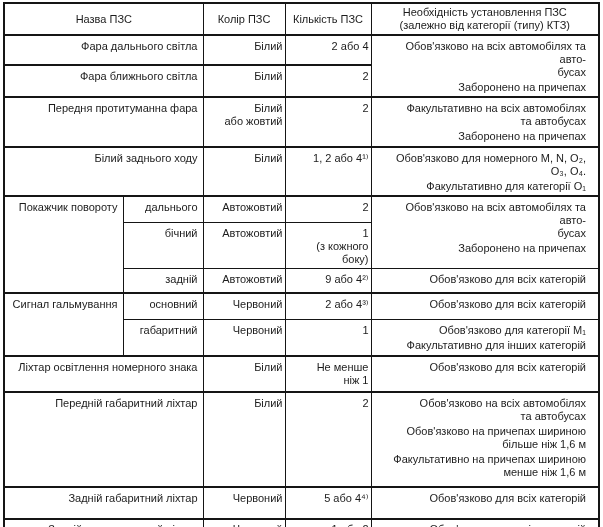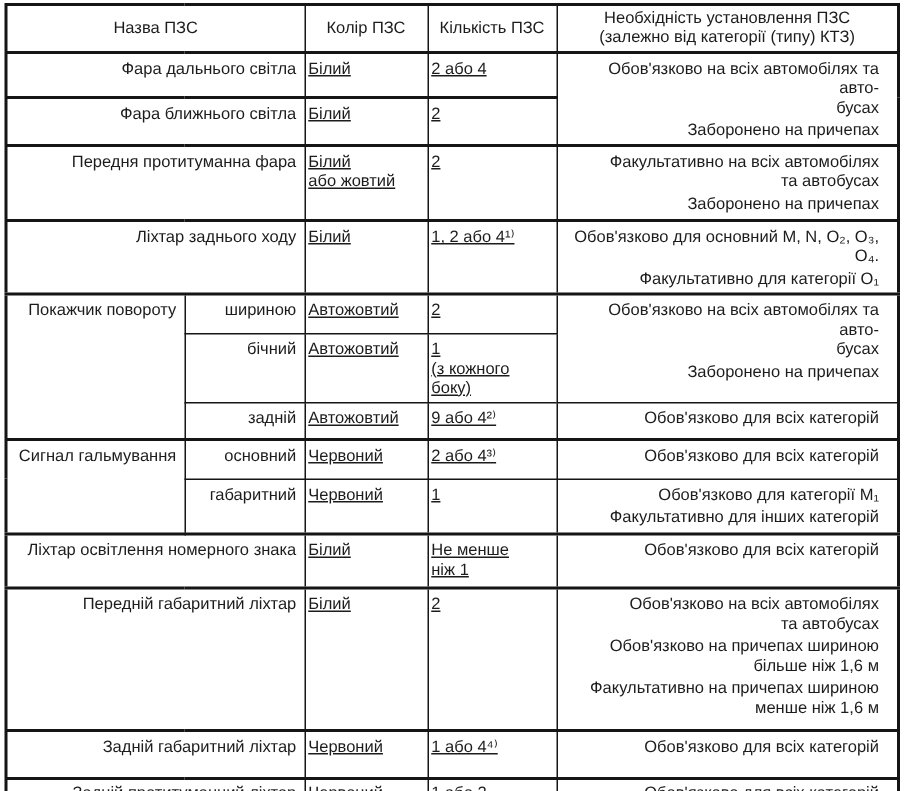--- a/index.html
+++ b/index.html
@@ -29,21 +29,21 @@
     overflow: hidden;
     white-space: pre-line;
     text-align: right;
   }
   .pzs tr.g > td, .pzs tr.g > th { border-top-width: 2px; }
   .pzs th {
     text-align: center;
     vertical-align: middle;
     padding: 2px 3px;
   }
-  .pzs td.c { text-align: left; padding-left: 2px; padding-right: 2px; text-decoration: underline; }
+  .pzs td.c { text-align: right; padding-left: 2px; padding-right: 2px; }
   .pzs td.req { padding-left: 8px; padding-right: 12px; }
   .para { white-space: pre-line; }
   .para + .para { margin-top: 2px; }
 </style>
 </head>
 <body>
 
 <table class="pzs">
   <colgroup>
     <col style="width:119px">
@@ -79,29 +79,29 @@
   <tr class="g" style="height:50px">
     <td colspan="2">Передня протитуманна фара</td>
     <td class="c">Білий
 або жовтий</td>
     <td class="c">2</td>
     <td class="req"><div class="para">Факультативно на всіх автомобілях
 та автобусах</div><div class="para">Заборонено на причепах</div></td>
   </tr>
 
   <tr class="g" style="height:45px">
-    <td colspan="2">Ліхтар заднього ходу</td>
+    <td colspan="2">Білий заднього ходу</td>
     <td class="c">Білий</td>
     <td class="c">1, 2 або 4¹⁾</td>
-    <td class="req"><div class="para">Обов'язково для основний M, N, O₂, O₃, O₄.</div><div class="para">Факультативно для категорії O₁</div></td>
+    <td class="req"><div class="para">Обов'язково для номерного M, N, O₂, O₃, O₄.</div><div class="para">Факультативно для категорії O₁</div></td>
   </tr>
 
   <tr class="g" style="height:26px">
     <td rowspan="3">Покажчик повороту</td>
-    <td>шириною</td>
+    <td>дальнього</td>
     <td class="c">Автожовтий</td>
     <td class="c">2</td>
     <td class="req" rowspan="2"><div class="para">Обов'язково на всіх автомобілях та авто-
 бусах</div><div class="para">Заборонено на причепах</div></td>
   </tr>
 
   <tr style="height:45px">
     <td>бічний</td>
     <td class="c">Автожовтий</td>
     <td class="c">1
@@ -145,21 +145,21 @@
     <td class="c">2</td>
     <td class="req"><div class="para">Обов'язково на всіх автомобілях
 та автобусах</div><div class="para">Обов'язково на причепах шириною
 більше ніж 1,6 м</div><div class="para">Факультативно на причепах шириною
 менше ніж 1,6 м</div></td>
   </tr>
 
   <tr class="g" style="height:32px">
     <td colspan="2">Задній габаритний ліхтар</td>
     <td class="c">Червоний</td>
-    <td class="c">1 або 4⁴⁾</td>
+    <td class="c">5 або 4⁴⁾</td>
     <td class="req"><div class="para">Обов'язково для всіх категорій</div></td>
   </tr>
 
   <tr class="g" style="height:21px">
     <td colspan="2" style="padding-top:3px">Задній протитуманний ліхтар</td>
     <td class="c" style="padding-top:3px">Червоний</td>
     <td class="c" style="padding-top:3px">1 або 2</td>
     <td class="req" style="padding-top:3px"><div class="para">Обов'язково для всіх категорій</div></td>
   </tr>
 

